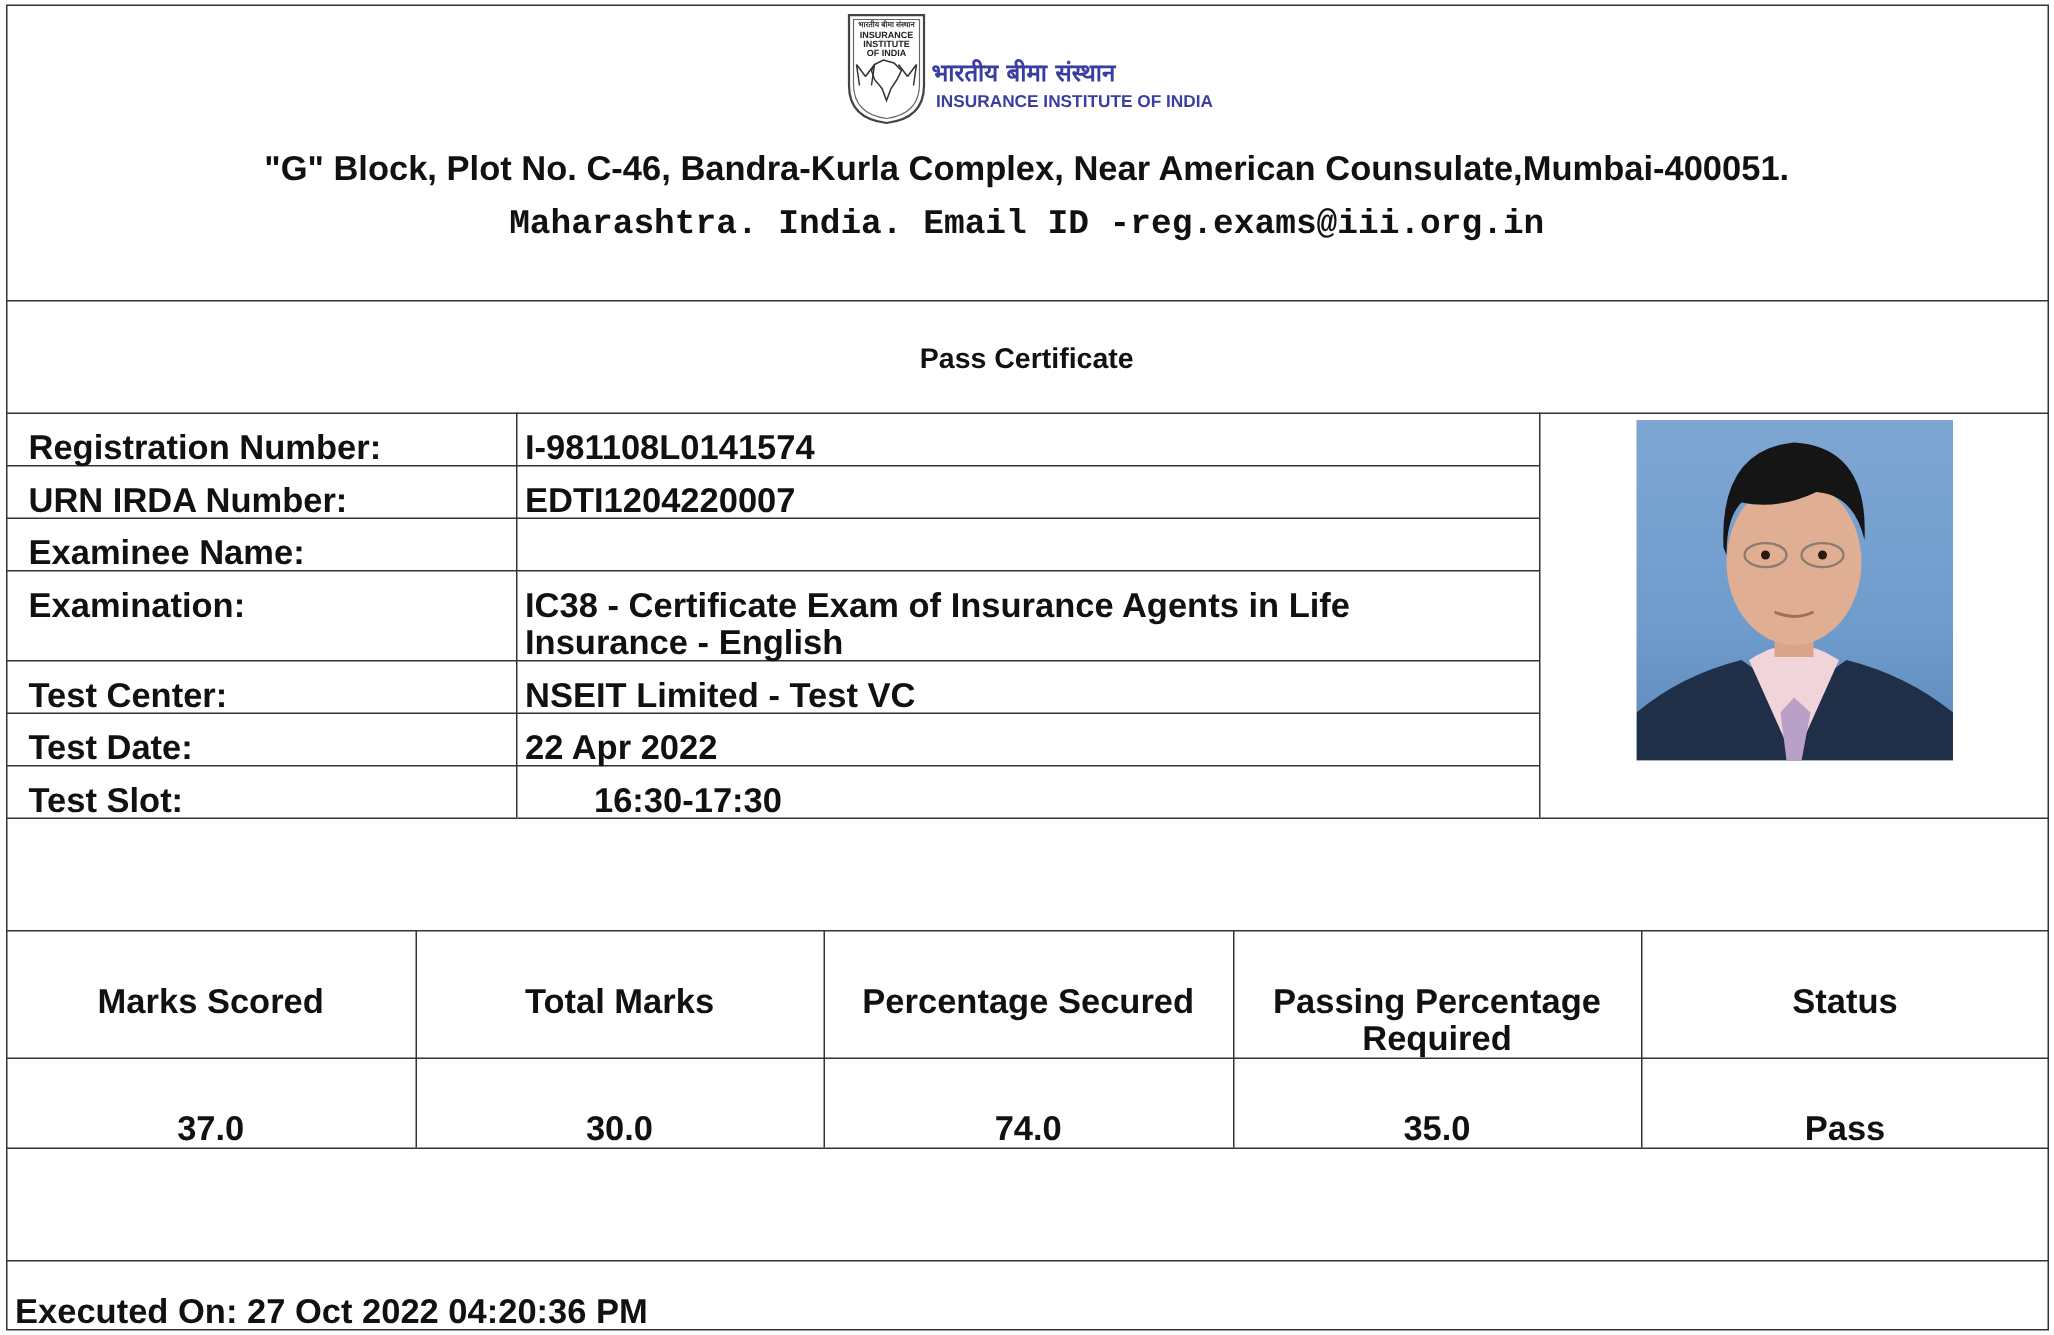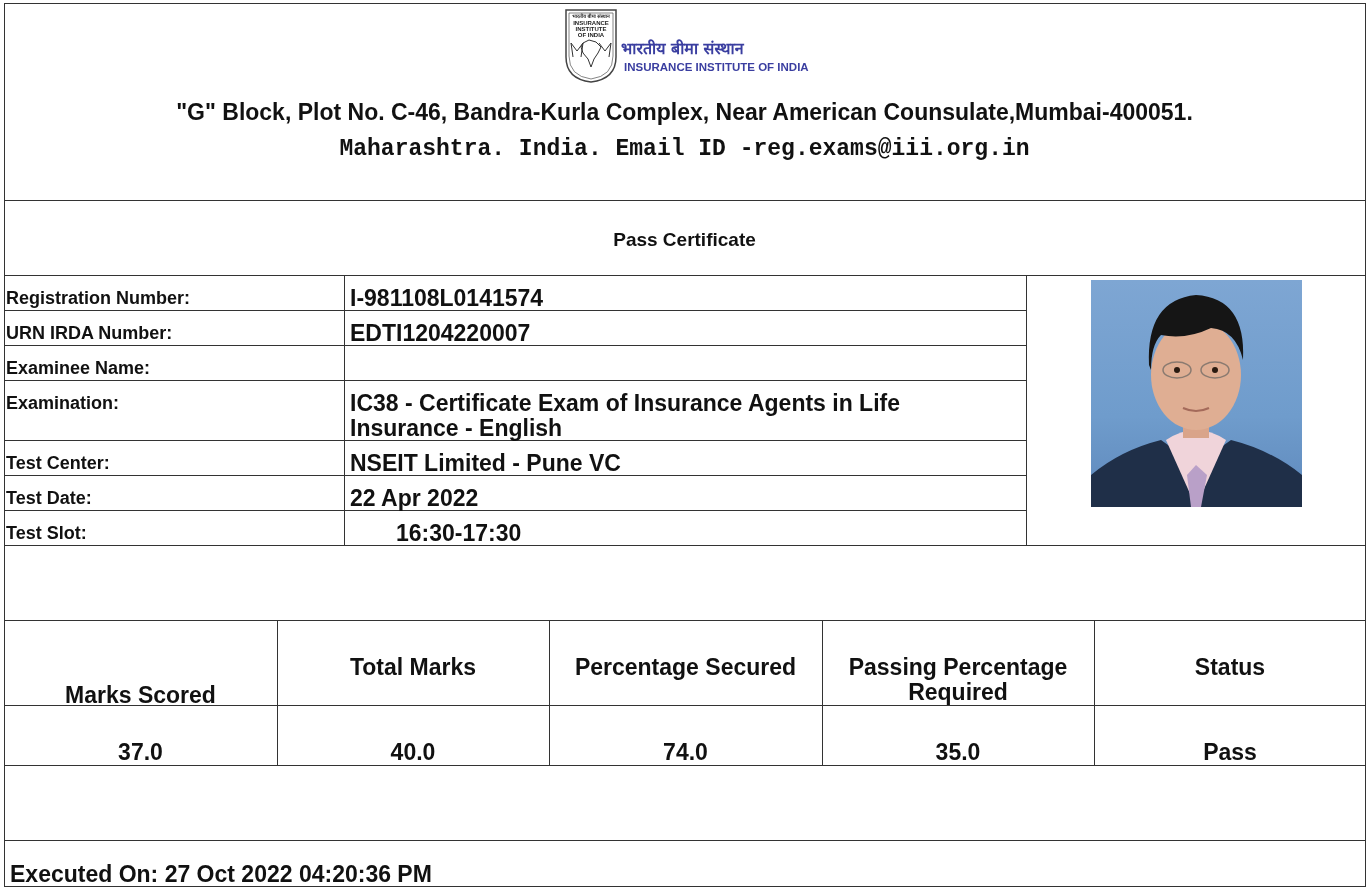--- a/index.html
+++ b/index.html
@@ -6,21 +6,21 @@
   body { width:1369px; height:890px; position:relative; overflow:hidden;
     font-family:"Liberation Sans", sans-serif; font-weight:bold; color:#111; }
   .frame { position:absolute; left:4px; top:3px; width:1362px; height:884px;
     border:1px solid #333; box-sizing:border-box; }
   .hr { position:absolute; left:4px; width:1362px; height:1px; background:#333; }
   .logo { position:absolute; left:563px; top:9px; width:250px; height:74px; }
   .addr { position:absolute; left:0; width:1369px; text-align:center; font-size:23px; }
   .title { position:absolute; left:0; width:1369px; text-align:center; font-size:19px; top:229px; }
   .info { position:absolute; left:4px; top:275px; width:1022px; }
   .info-row { position:absolute; left:0; width:1022px; border-bottom:1px solid #333; box-sizing:border-box; }
-  .info-label { position:absolute; left:2px; font-size:18px; line-height:24px; }
+  .info-label { position:absolute; left:15px; font-size:23px; line-height:24px; }
   .info-value { position:absolute; left:346px; font-size:23px; line-height:24px; }
   .vline { position:absolute; width:1px; background:#333; }
   .photo { position:absolute; left:1091px; top:280px; width:211px; height:227px;
     background:linear-gradient(180deg,#7ea6d3 0%,#6f9ccc 60%,#5e88bb 100%); overflow:hidden; }
   .res-head, .res-val { position:absolute; text-align:center; font-size:23px; line-height:24px; }
   .footer { position:absolute; left:10px; top:861px; font-size:23px; }
 </style>
 </head>
 <body>
 
@@ -61,21 +61,21 @@
   <div class="info-row" style="top:71px;height:35px;">
     <div class="info-label" style="top:10px;">Examinee Name:</div>
   </div>
   <div class="info-row" style="top:106px;height:60px;">
     <div class="info-label" style="top:10px;">Examination:</div>
     <div class="info-value" style="top:10px;">IC38 - Certificate Exam of Insurance Agents in Life</div>
     <div class="info-value" style="top:35px;">Insurance - English</div>
   </div>
   <div class="info-row" style="top:166px;height:35px;">
     <div class="info-label" style="top:10px;">Test Center:</div>
-    <div class="info-value" style="top:10px;">NSEIT Limited - Pune VC</div>
+    <div class="info-value" style="top:10px;">NSEIT Limited - Test VC</div>
   </div>
   <div class="info-row" style="top:201px;height:35px;">
     <div class="info-label" style="top:10px;text-align:right;">Test Date:</div>
     <div class="info-value" style="top:10px;">22 Apr 2022</div>
   </div>
   <div class="info-row" style="top:236px;height:35px;border-bottom:none;">
     <div class="info-label" style="top:10px;">Test Slot:</div>
     <div class="info-value" style="top:10px;margin-left:46px;">16:30-17:30</div>
   </div>
 </div>
@@ -95,31 +95,31 @@
     <circle cx="86" cy="90" r="3" fill="#2a1a10"></circle>
     <circle cx="124" cy="90" r="3" fill="#2a1a10"></circle>
     <path d="M92 128 Q105 134 118 128" stroke="#a46a5a" stroke-width="2" fill="none"></path>
   </svg>
 </div>
 
 <div class="hr" style="top:545px;"></div>
 <div class="hr" style="top:620px;"></div>
 
 <div>
-  <div class="res-head" style="left:4px;width:273px;top:655px;margin-top:28px;">Marks Scored</div>
+  <div class="res-head" style="left:4px;width:273px;top:655px;">Marks Scored</div>
   <div class="res-head" style="left:277px;width:272px;top:655px;">Total Marks</div>
   <div class="res-head" style="left:549px;width:273px;top:655px;">Percentage Secured</div>
   <div class="res-head" style="left:822px;width:272px;top:655px;">Passing Percentage</div>
   <div class="res-head" style="left:822px;width:272px;top:680px;">Required</div>
   <div class="res-head" style="left:1094px;width:272px;top:655px;">Status</div>
 
   <div class="hr" style="top:705px;"></div>
 
   <div class="res-val" style="left:4px;width:273px;top:740px;">37.0</div>
-  <div class="res-val" style="left:277px;width:272px;top:740px;">40.0</div>
+  <div class="res-val" style="left:277px;width:272px;top:740px;">30.0</div>
   <div class="res-val" style="left:549px;width:273px;top:740px;">74.0</div>
   <div class="res-val" style="left:822px;width:272px;top:740px;">35.0</div>
   <div class="res-val" style="left:1094px;width:272px;top:740px;">Pass</div>
 
   <div class="vline" style="left:277px;top:620px;height:145px;"></div>
   <div class="vline" style="left:549px;top:620px;height:145px;"></div>
   <div class="vline" style="left:822px;top:620px;height:145px;"></div>
   <div class="vline" style="left:1094px;top:620px;height:145px;"></div>
 </div>
 

